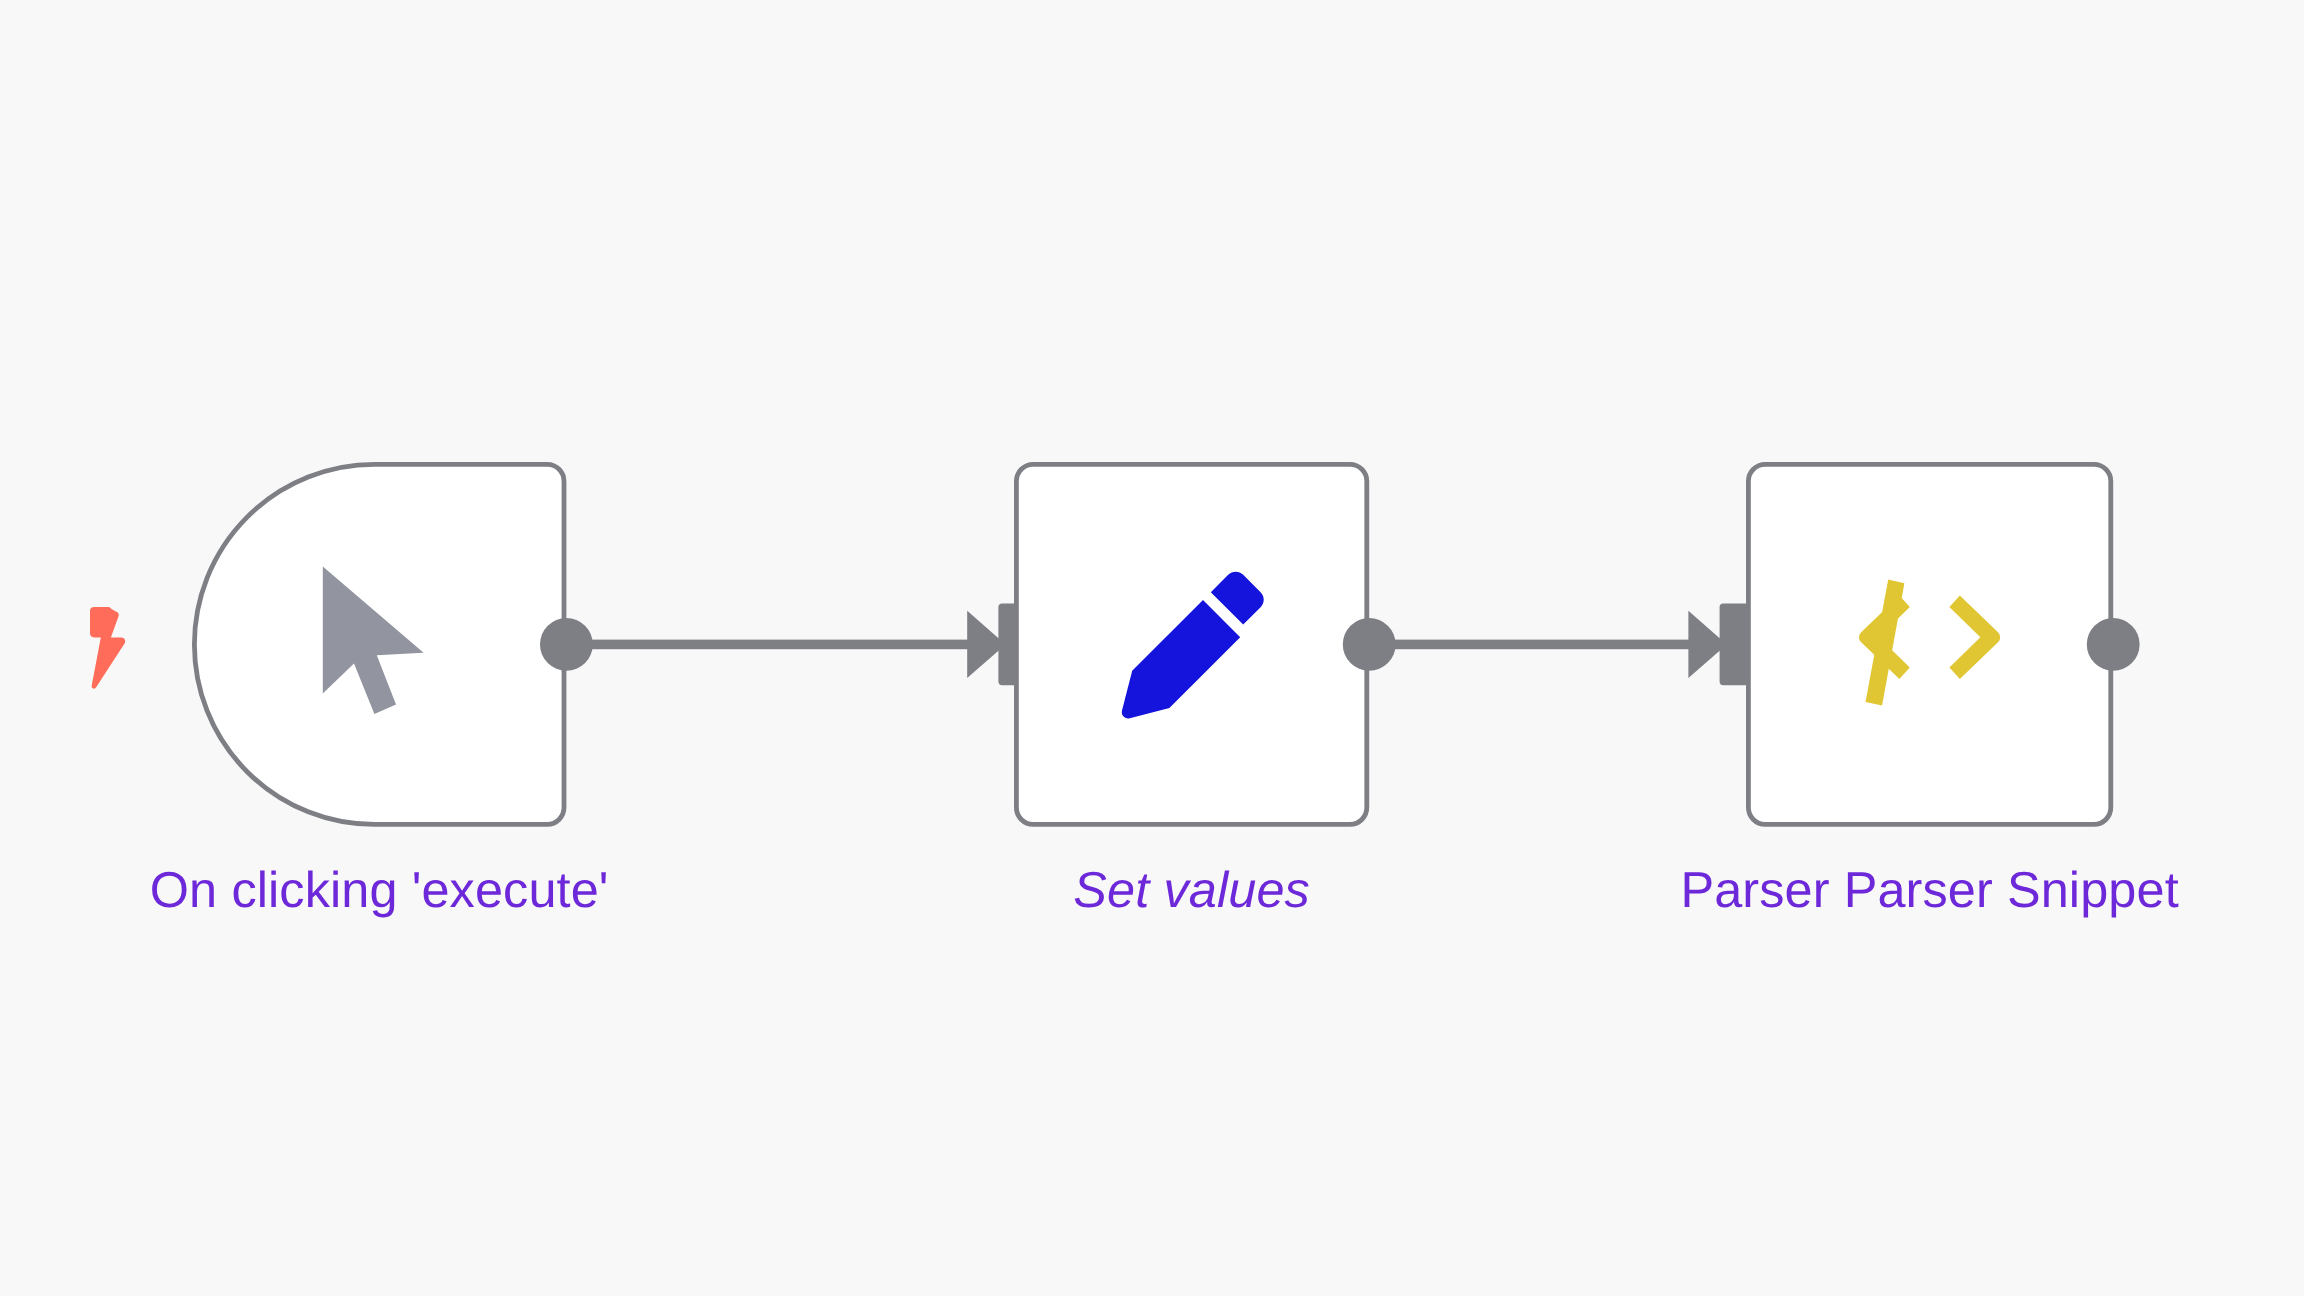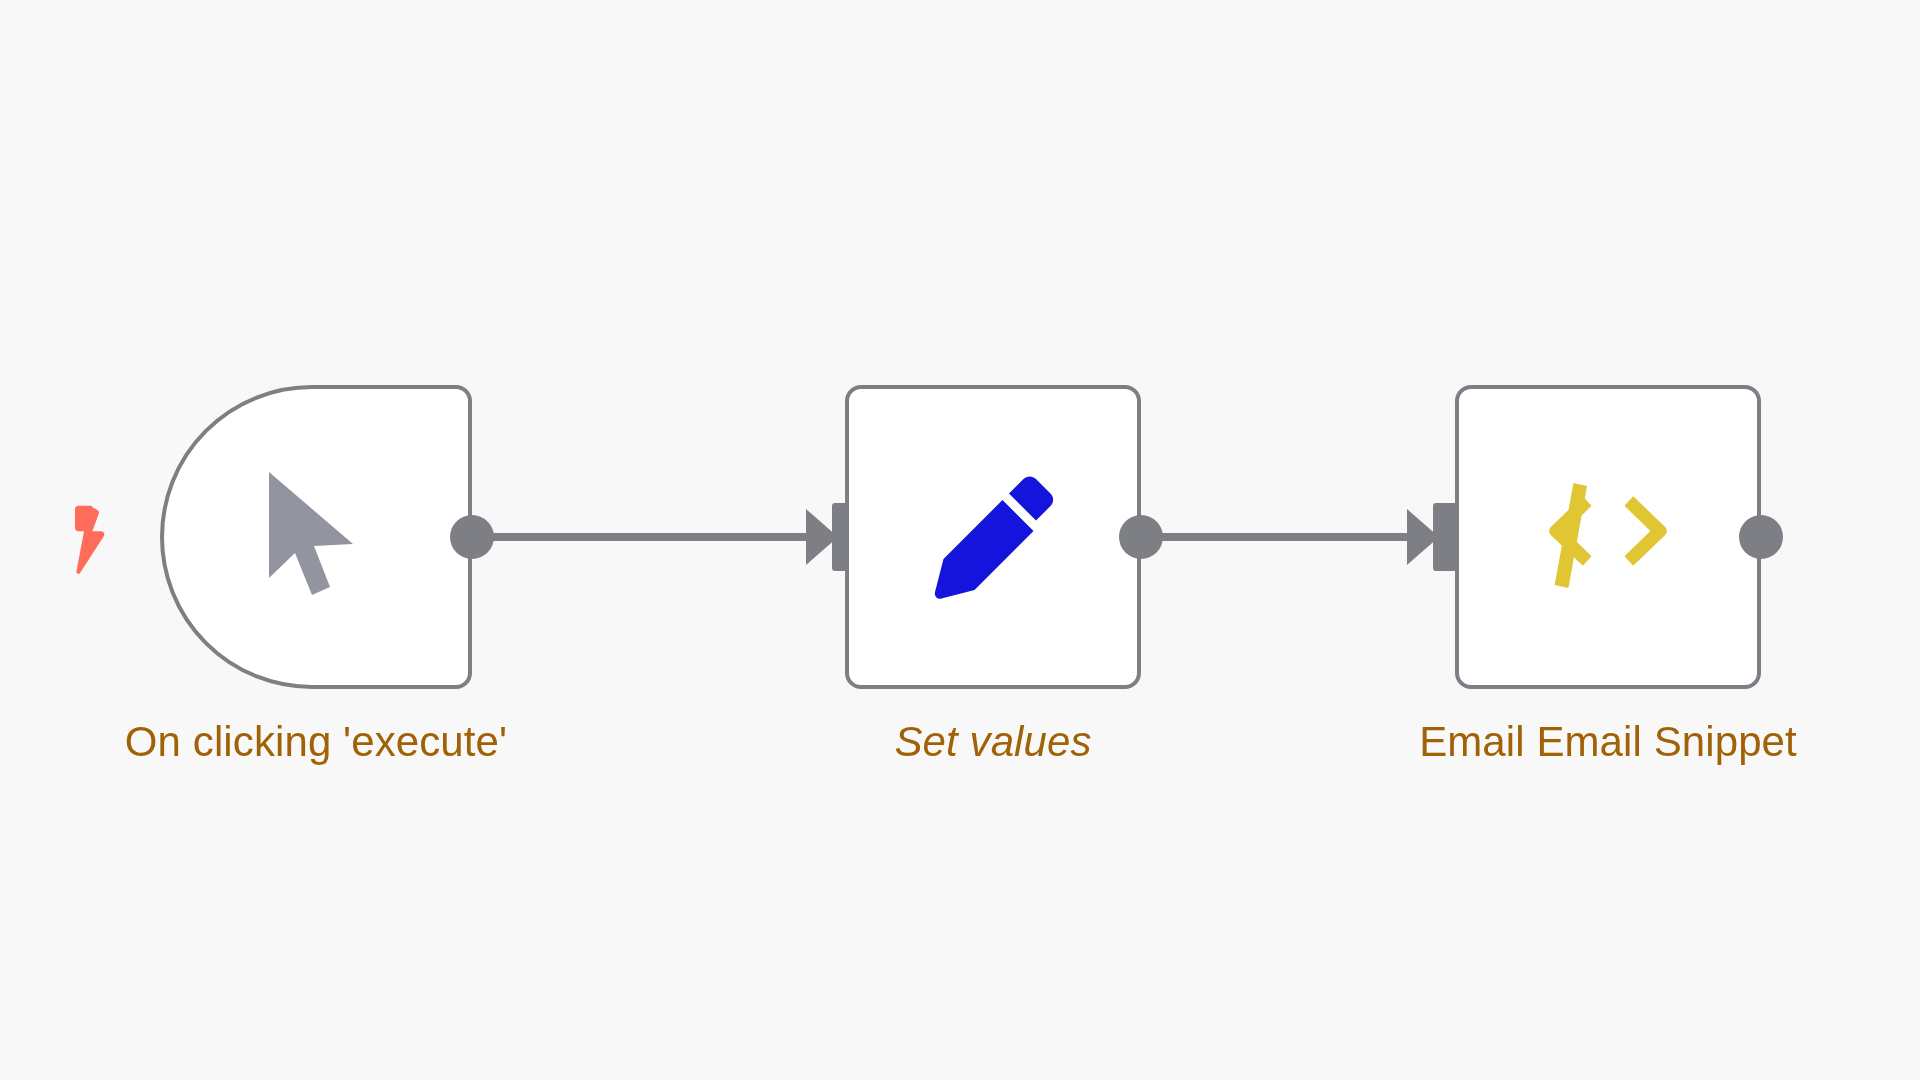--- a/index.html
+++ b/index.html
@@ -45,21 +45,21 @@
     display: block;
     line-height: 0;
   }
 
   
   .node-label {
     position: absolute;
     text-align: center;
     font-size: 42px;
     font-weight: 400;
-    color: #a16207;
+    color: #6d28d9;
     letter-spacing: 0.1px;
     white-space: nowrap;
     font-family: "Liberation Sans", sans-serif;
   }
 
   
   .port-out {
     position: absolute;
     width: 44px;
     height: 44px;
@@ -150,16 +150,16 @@
         <g fill="#e1c634">
           <path d="M15.0 3.0 L10.5 2.0 L4.2 36.0 L8.8 37.0 Z"></path>
           <path d="M16.5 9.6 L13.6 6.4 L3.0 16.6 C2.2 17.4 2.2 18.7 3.0 19.4
                    L13.6 29.6 L16.5 26.4 L7.9 18.0 Z"></path>
           <path d="M27.5 9.6 L30.4 6.4 L41.0 16.6 C41.8 17.4 41.8 18.7 41.0 19.4
                    L30.4 29.6 L27.5 26.4 L36.1 18.0 Z"></path>
         </g>
       </svg>
     </span>
   </div>
-  <div class="node-label" style="left:1328px; top:718px; width:560px;">Email Email Snippet</div>
+  <div class="node-label" style="left:1328px; top:718px; width:560px;">Parser Parser Snippet</div>
   <div class="port-out" style="left:1739px; top:515px;"></div>
 
 </div>
 
 </body></html>

